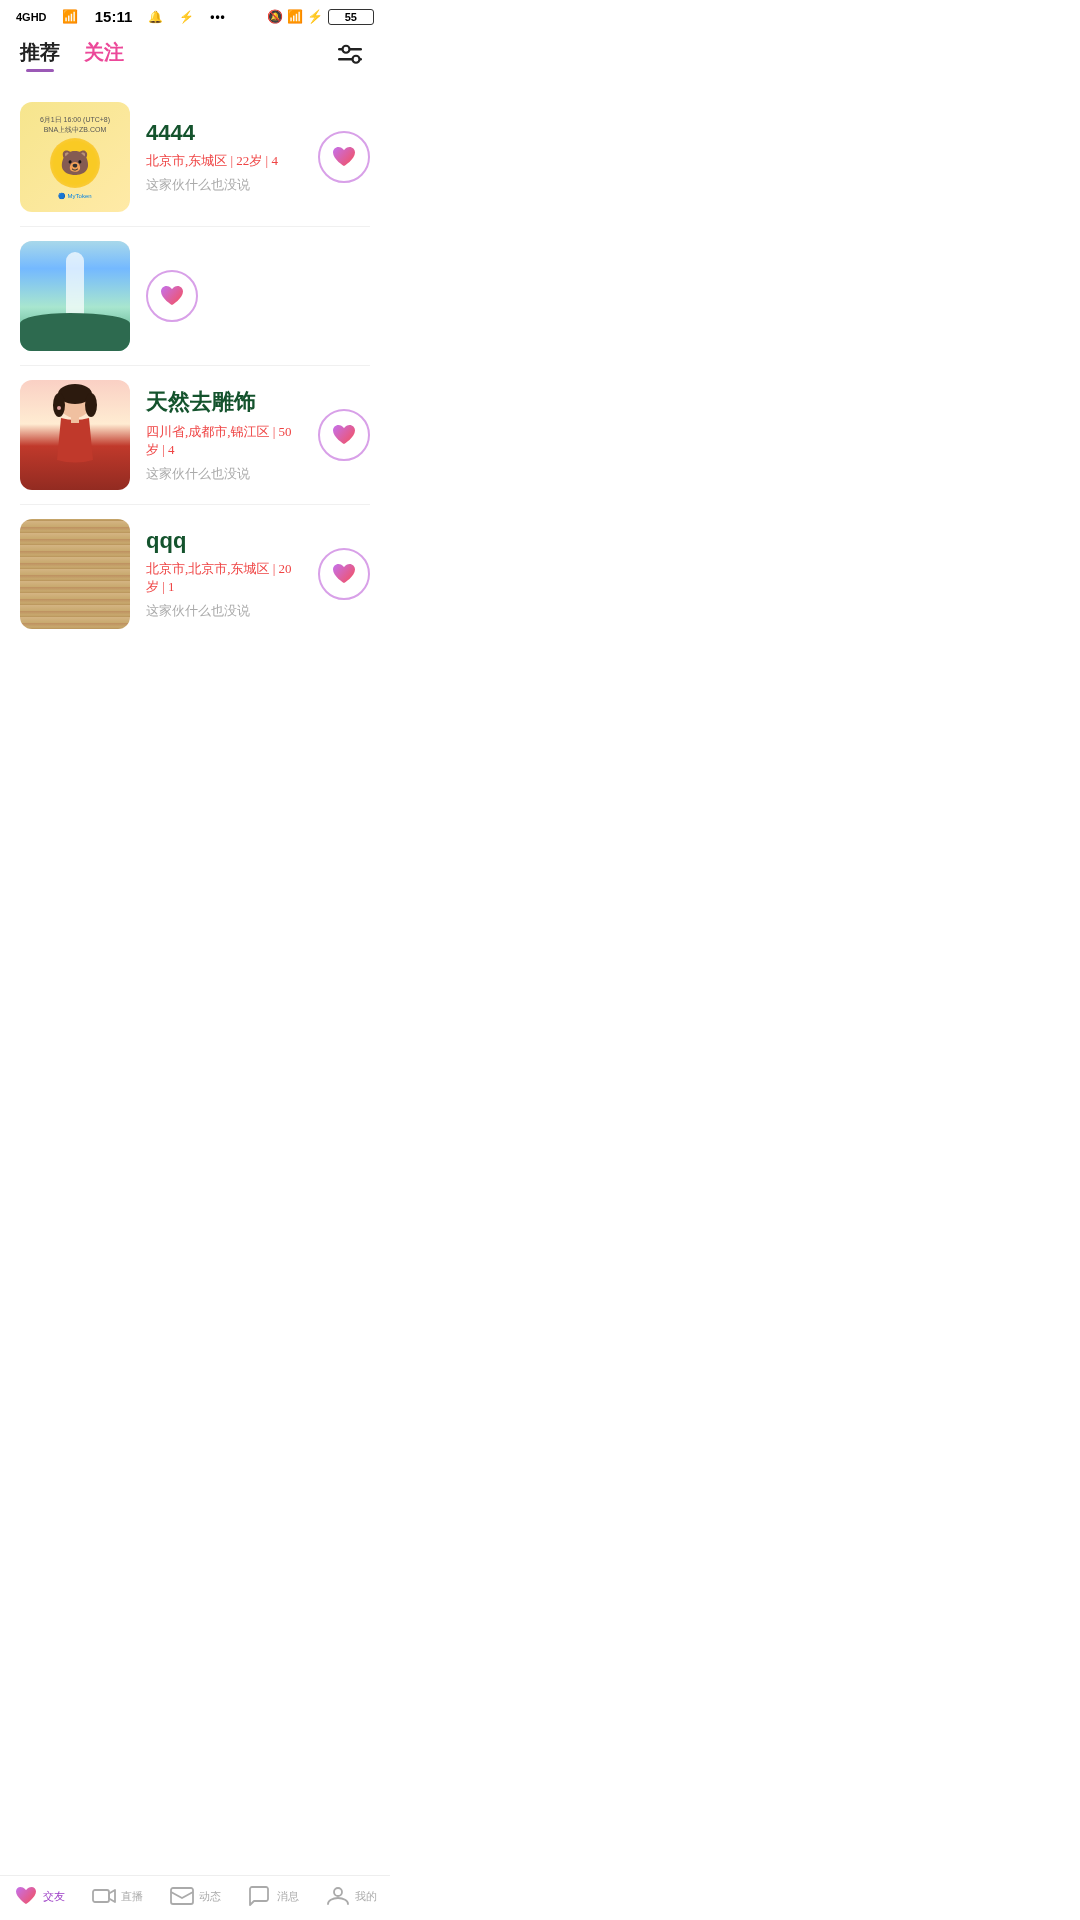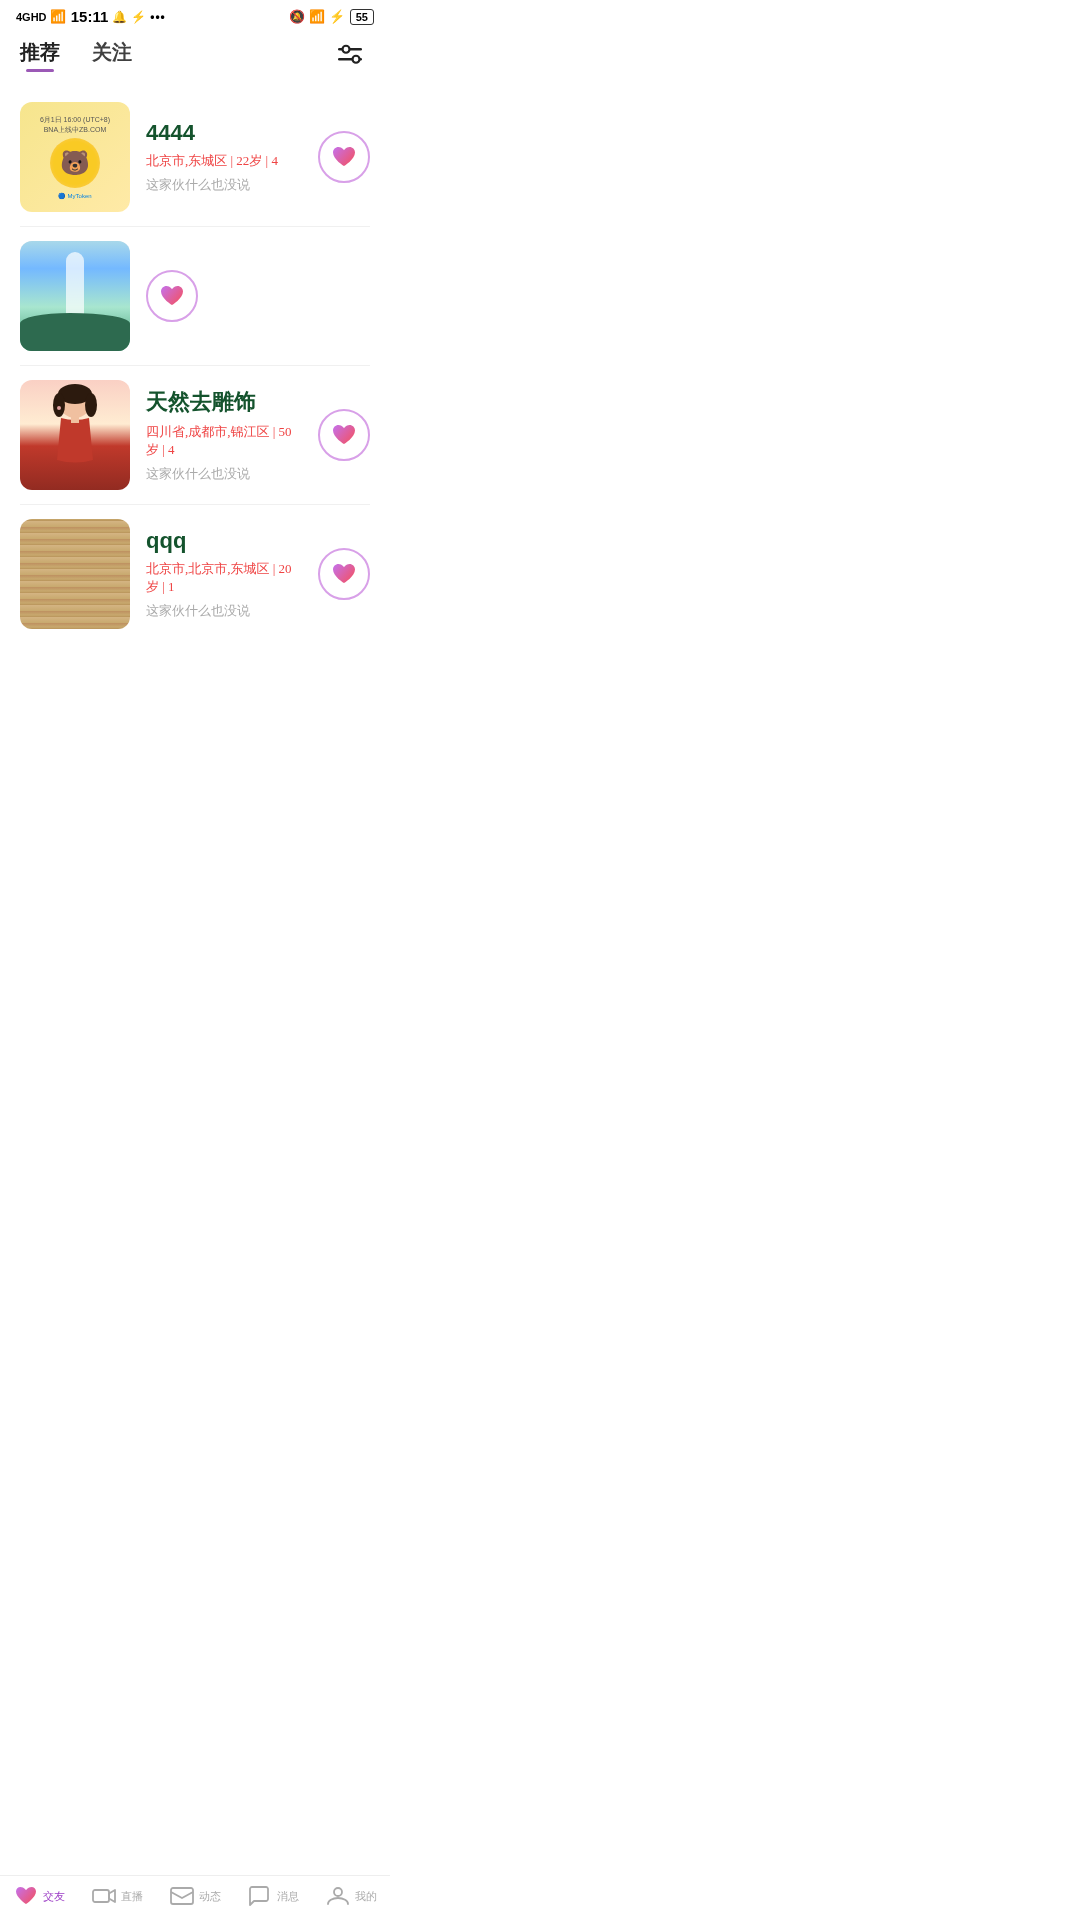--- a/index.html
+++ b/index.html
@@ -16,36 +16,36 @@
 
     
     .status-bar {
       display: flex;
       justify-content: space-between;
       align-items: center;
       padding: 8px 16px 4px;
       font-size: 13px;
       font-weight: 600;
     }
-    .status-left { display: flex; align-items: center; gap: 4px; justify-content: flex-end; }
+    .status-left { display: flex; align-items: center; gap: 16px; justify-content: flex-end; }
     .status-right { display: flex; align-items: center; gap: 4px; }
     .battery-text { font-size: 11px; font-weight: 600; }
 
     
     .header {
       display: flex;
       align-items: center;
       justify-content: space-between;
       padding: 10px 20px 0;
     }
-    .header-tabs { display: flex; align-items: center; gap: 32px; }
+    .header-tabs { display: flex; align-items: center; gap: 24px; }
     .tab {
       font-size: 20px;
       font-weight: 700;
-      color: #404040;
+      color: #ec4899;
       position: relative;
       padding-bottom: 6px;
       cursor: pointer;
     }
     .tab.active { color: #222; }
     .tab.active::after {
       content: '';
       position: absolute;
       bottom: 0; left: 50%;
       transform: translateX(-50%);
@@ -197,21 +197,21 @@
     <span style="font-size:13px;">📶</span>
     <span style="font-size:15px;font-weight:600;">15:11</span>
     <span style="font-size:12px;">🔔</span>
     <span style="font-size:12px;">⚡</span>
     <span style="font-size:12px;letter-spacing:1px;">•••</span>
   </div>
   <div class="status-right">
     <span style="font-size:13px;">🔕</span>
     <span style="font-size:13px;">📶</span>
     <span style="font-size:13px;">⚡</span>
-    <span class="battery-text" style="border:1.5px solid #333;border-radius:3px;padding:1px 5px;font-size:11px;">55</span>
+    <span class="battery-text" style="border:1.5px solid #333;border-radius:3px;padding:1px 16px;font-size:11px;">55</span>
   </div>
 </div>
 
 <div class="header">
   <div class="header-tabs">
     <div class="tab active">推荐</div>
     <div class="tab">关注</div>
   </div>
   <div style="cursor:pointer;display:flex;align-items:center;">
     <svg width="32" height="24" viewBox="0 0 32 24" fill="none" xmlns="http://www.w3.org/2000/svg">

